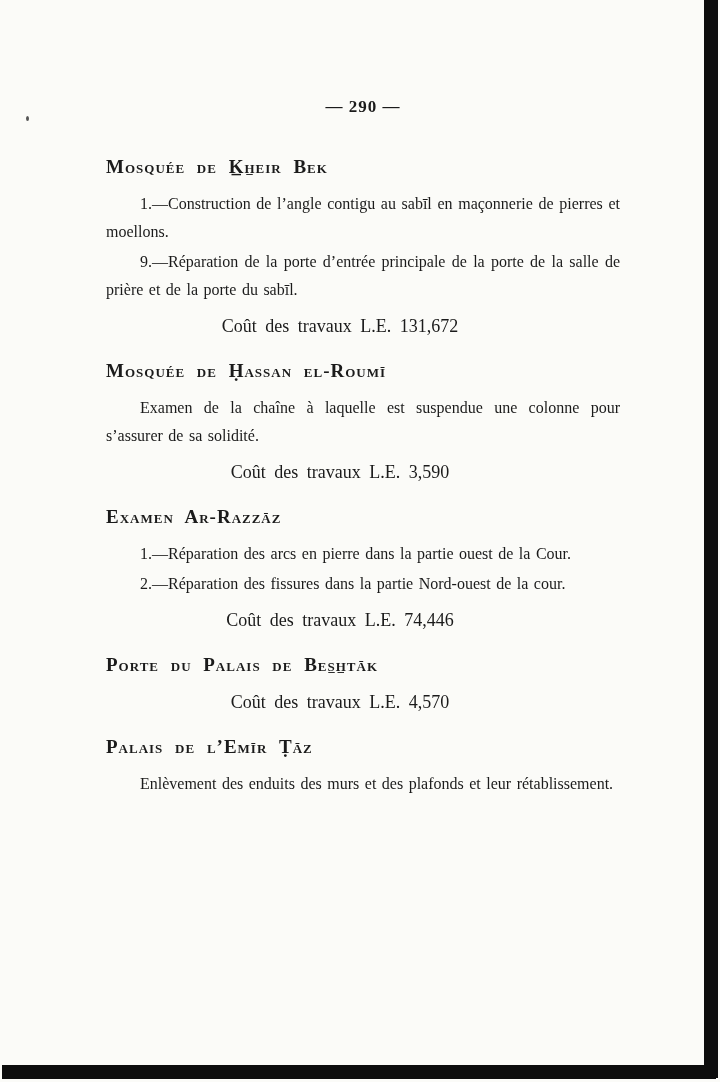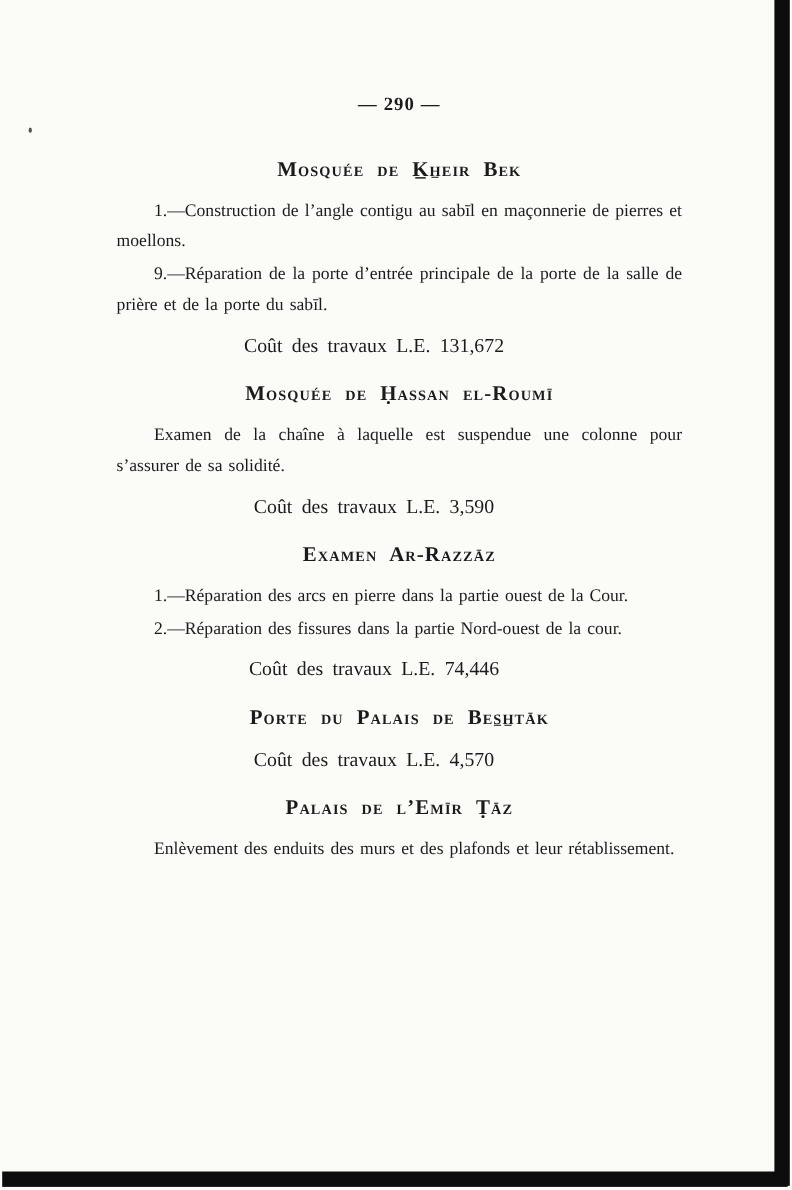--- a/index.html
+++ b/index.html
@@ -19,25 +19,25 @@
   }
   .content {
     padding: 84px 100px 0 106px;
   }
   .page-number {
     text-align: center;
     font-size: 17px;
     line-height: 22px;
     font-weight: bold;
     letter-spacing: 1px;
-    margin: 0 0 36px 0;
+    margin: 12px 0 36px 0;
   }
   section { margin: 0; }
   .heading {
-    text-align: center;
+    text-align: left;
     font-variant: small-caps;
     font-weight: bold;
     font-size: 19px;
     line-height: 26px;
     letter-spacing: 1px;
     word-spacing: 6px;
     margin: 18px 0 10px 0;
   }
   section:first-of-type .heading { margin-top: 0; }
   .para {

